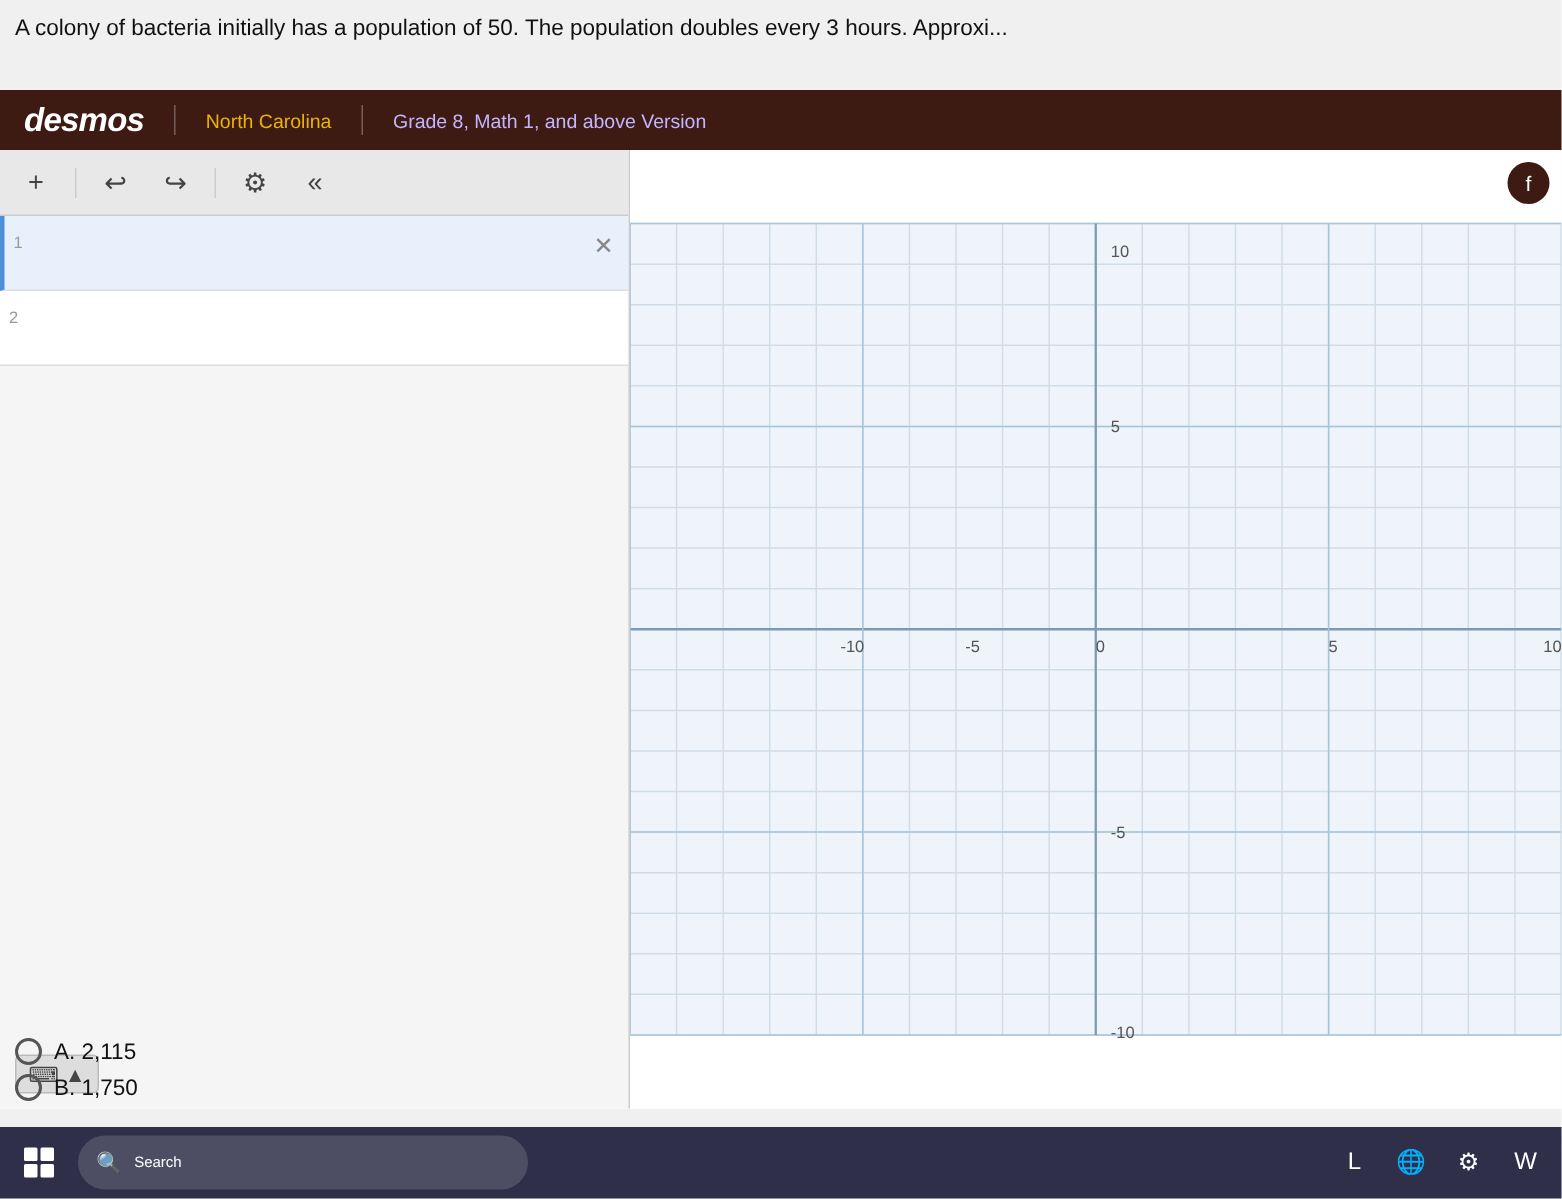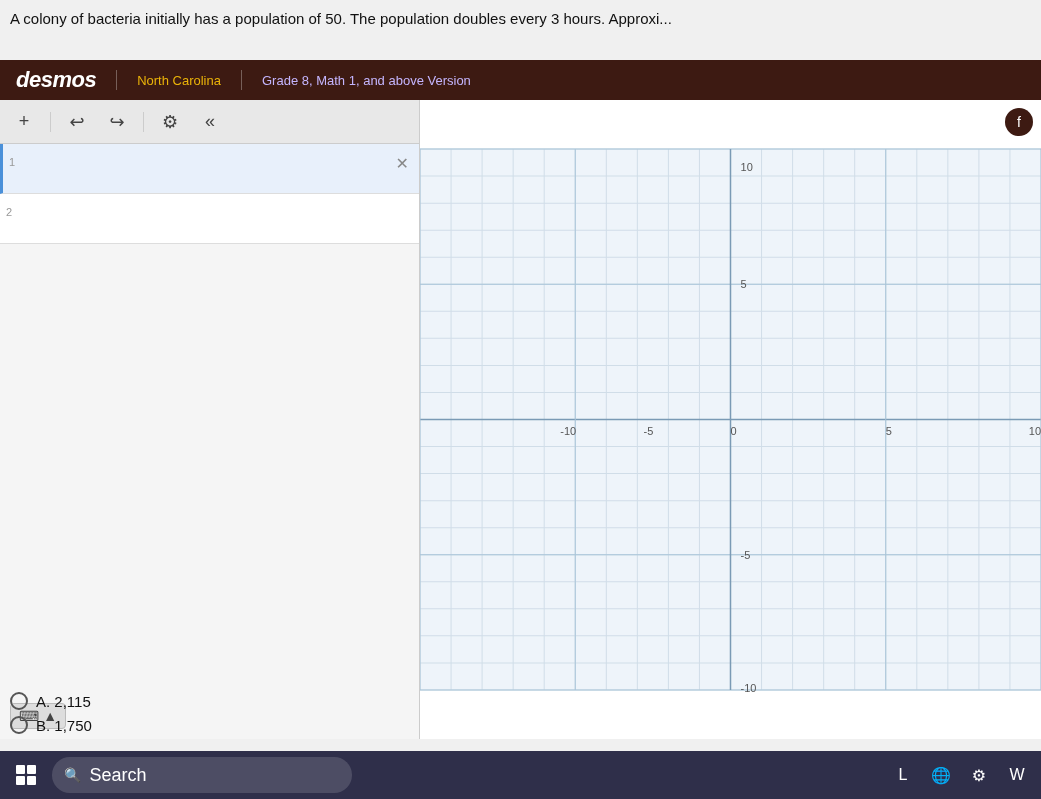--- a/index.html
+++ b/index.html
@@ -270,21 +270,21 @@
       gap: 8px;
       cursor: text;
       margin: 0 4px;
     }
     .taskbar-search-icon {
       color: white;
       font-size: 14px;
     }
     .taskbar-search-text {
       color: white;
-      font-size: 18px;
+      font-size: 10px;
     }
     .taskbar-right {
       margin-left: auto;
       display: flex;
       align-items: center;
       gap: 6px;
       color: white;
       font-size: 13px;
     }
     .taskbar-icon {

